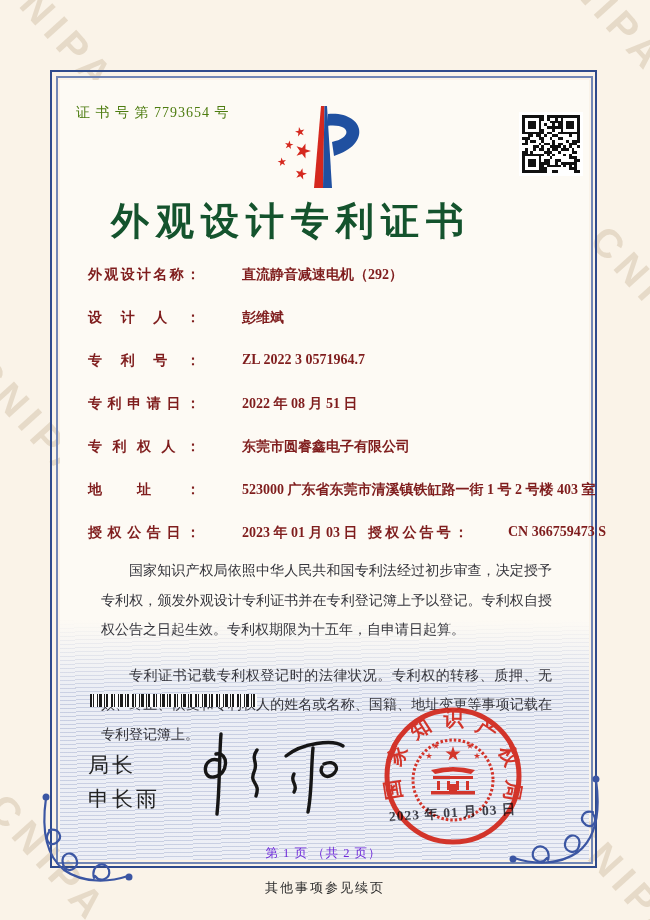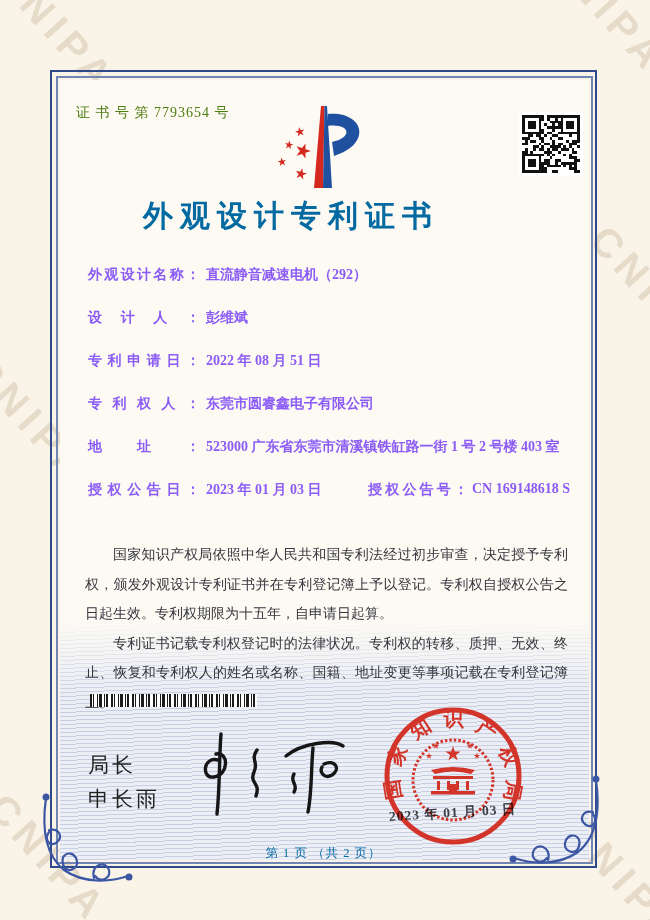--- a/index.html
+++ b/index.html
@@ -28,57 +28,57 @@
       mask-image:linear-gradient(180deg, transparent 0, #000 80px);}
 
   
   .cert-no{position:absolute;left:76px;top:104px;font-size:14px;color:#4d7c0f;
       letter-spacing:1px;z-index:2;}
   .logo{position:absolute;left:276px;top:100px;width:104px;height:94px;z-index:2;}
   .qr{position:absolute;left:519px;top:112px;width:58px;height:58px;background:#fff;
       padding:3px;z-index:2;}
   .qr svg{width:58px;height:58px;display:block;shape-rendering:crispEdges;}
   .title{position:absolute;left:50px;top:196px;width:482px;text-align:center;
-      font-size:30px;font-weight:bold;letter-spacing:7px;color:#0369a1;z-index:2;}
+      font-size:38px;font-weight:bold;letter-spacing:7px;color:#14532d;z-index:2;}
 
   
   .fields{position:absolute;left:88px;top:266px;width:486px;z-index:2;
-      font-size:14px;font-weight:600;color:#8b5cf6;}
+      font-size:14px;font-weight:600;color:#7f1d1d;}
   .frow{height:43px;display:flex;align-items:flex-start;position:relative;}
   .flabel{display:inline-block;width:112px;text-align:justify;text-align-last:justify;
       margin-right:6px;flex:0 0 112px;}
-  .fvalue{white-space:nowrap;}
+  .fvalue{white-space:nowrap;margin-left:36px;}
   .pair2{position:absolute;left:280px;top:0;display:flex;justify-content:space-between;}
   .pair2 .flabel{width:100px;flex:0 0 100px;margin-right:4px;}
 
   
   .paras{position:absolute;left:85px;top:540px;width:483px;z-index:2;
       font-size:14px;color:#35353c;line-height:29.5px;text-align:justify;}
-  .paras p{margin:0;text-indent:2em;}
+  .paras p{margin:16px;text-indent:2em;}
 
   
   .barcode{position:absolute;left:90px;top:694px;width:167px;height:13px;z-index:2;
       background:repeating-linear-gradient(90deg,#1c1c1c 0 2px,#fdfdfd 2px 3px,#1c1c1c 3px 4px,
       #fdfdfd 4px 7px,#1c1c1c 7px 8px,#fdfdfd 8px 9px,#1c1c1c 9px 12px,#fdfdfd 12px 14px,
       #1c1c1c 14px 15px,#fdfdfd 15px 16px,#1c1c1c 16px 18px,#fdfdfd 18px 21px);}
 
   
   .signer{position:absolute;left:88px;top:748px;z-index:2;
       font-family:"Liberation Sans","DejaVu Sans",sans-serif;
       font-size:21px;color:#222;letter-spacing:3px;line-height:34px;}
   .signature{position:absolute;left:190px;top:726px;width:160px;height:96px;z-index:2;}
 
   
   .seal{position:absolute;left:381px;top:696px;width:144px;height:160px;z-index:2;opacity:0.93;}
   .seal-date{position:absolute;left:389px;top:804px;z-index:3;font-size:13.5px;font-weight:bold;
       color:#45454c;letter-spacing:1px;transform:rotate(-3.5deg);mix-blend-mode:multiply;white-space:nowrap;}
 
   
   .page-info{position:absolute;left:50px;top:845px;width:547px;text-align:center;
-      font-size:12.5px;color:#0369a1;letter-spacing:1px;z-index:2;}
+      font-size:12.5px;color:#6d28d9;letter-spacing:1px;z-index:2;}
   .footer-note{position:absolute;left:0;top:879px;width:650px;text-align:center;
       font-size:13px;color:#2b2b2b;letter-spacing:2px;z-index:2;}
 
   .flourish{position:absolute;z-index:2;}
   .flourish svg{display:block;}
 </style>
 </head>
 <body>
 
 <div class="page">
@@ -274,37 +274,41 @@
   <div class="fields">
     <div class="frow">
       <span class="flabel">外观设计名称：</span>
       <span class="fvalue">直流静音减速电机（292）</span>
     </div>
     <div class="frow">
       <span class="flabel">设计人：</span>
       <span class="fvalue">彭维斌</span>
     </div>
     <div class="frow">
+      <span class="flabel">专利号：</span>
+      <span class="fvalue">ZL 2022 3 0571964.7</span>
+    </div>
+    <div class="frow">
       <span class="flabel">专利申请日：</span>
       <span class="fvalue">2022 年 08 月 51 日</span>
     </div>
     <div class="frow">
       <span class="flabel">专利权人：</span>
       <span class="fvalue">东莞市圆睿鑫电子有限公司</span>
     </div>
     <div class="frow">
       <span class="flabel">地址：</span>
       <span class="fvalue">523000 广东省东莞市清溪镇铁缸路一街 1 号 2 号楼 403 室</span>
     </div>
     <div class="frow">
       <span class="flabel">授权公告日：</span>
       <span class="fvalue">2023 年 01 月 03 日</span>
       <span class="pair2">
         <span class="flabel">授权公告号：</span>
-        <span class="fvalue">CN 169148618 S</span>
+        <span class="fvalue">CN 366759473 S</span>
       </span>
     </div>
   </div>
 
   <div class="paras">
     <p>国家知识产权局依照中华人民共和国专利法经过初步审查，决定授予专利权，颁发外观设计专利证书并在专利登记簿上予以登记。专利权自授权公告之日起生效。专利权期限为十五年，自申请日起算。</p>
     <p>专利证书记载专利权登记时的法律状况。专利权的转移、质押、无效、终止、恢复和专利权人的姓名或名称、国籍、地址变更等事项记载在专利登记簿上。</p>
   </div>
 
   <div class="barcode"></div>
@@ -370,14 +374,15 @@
       <path d="M10,6 C6,34 8,62 28,78 C48,92 74,90 92,84"></path>
       <path d="M30,78 C20,64 34,56 40,66 C44,75 35,81 29,76"></path>
       <path d="M58,86 C54,72 70,68 73,78 C75,87 64,91 59,84"></path>
       <path d="M13,38 C23,36 28,45 20,51 C13,55 8,47 13,40"></path>
       <circle cx="10" cy="5" r="2.4" fill="#3b56a3"></circle>
       <circle cx="93" cy="85" r="2.4" fill="#3b56a3"></circle>
     </svg>
   </div>
 
   <div class="page-info">第 1 页 （共 2 页）</div>
+  <div class="footer-note">其他事项参见续页</div>
 
 </div>
 
 </body></html>

